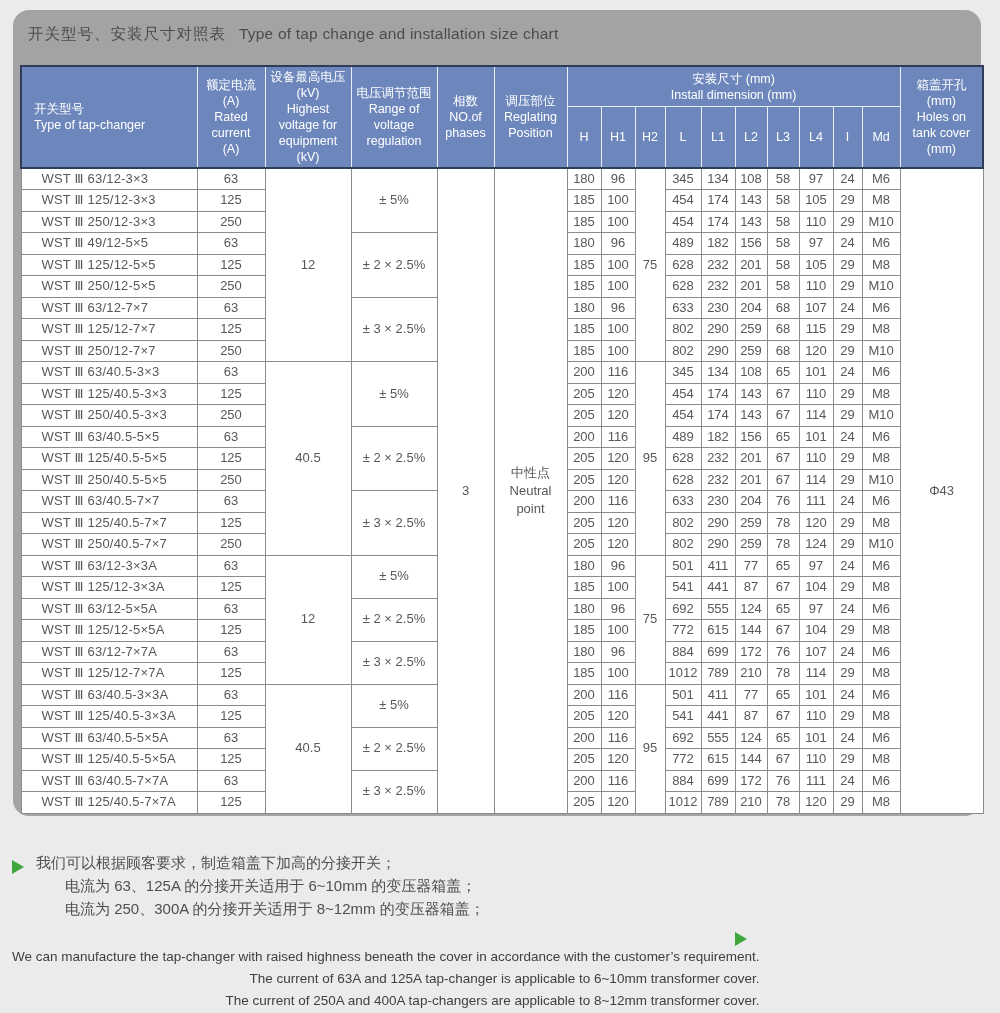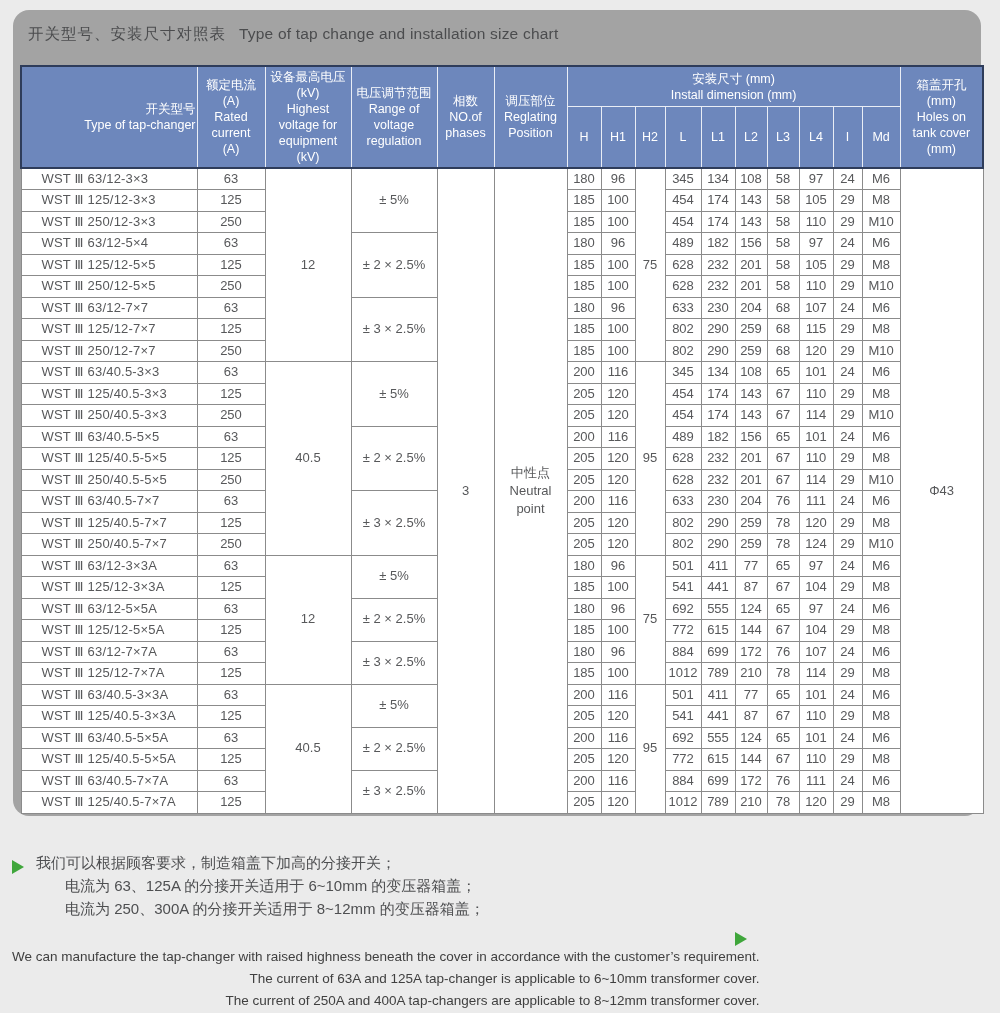--- a/index.html
+++ b/index.html
@@ -27,21 +27,21 @@
   .table-wrap { position: absolute; left: 7px; top: 55px; }
   table { border-collapse: collapse; table-layout: fixed; width: 960px; }
 
   thead { border: 2px solid #2e3c5a; }
   th {
     background: #6d87bc; color: #ffffff;
     font-weight: normal; font-size: 12.5px; line-height: 1.28;
     border: 1px solid #e9edf5;
     padding: 2px 1px; text-align: center; vertical-align: middle;
   }
-  th.left { text-align: right; padding-left: 0; }
+  th.left { text-align: left; padding-left: 12px; }
   thead tr.h-row-1 { height: 40px; }
   thead tr.h-row-2 { height: 60px; }
 
   td {
     border: 1px solid #8b8b8b;
     background: #ffffff;
     font-size: 13px; color: #57585a;
     text-align: center; vertical-align: middle;
     padding: 0 2px; line-height: 1.1;
   }
@@ -156,21 +156,21 @@
             <td>100</td>
             <td>454</td>
             <td>174</td>
             <td>143</td>
             <td>58</td>
             <td>110</td>
             <td>29</td>
             <td>M10</td>
           </tr>
           <tr>
-            <td class="model">WST Ⅲ 63/12-5×4</td>
+            <td class="model">WST Ⅲ 49/12-5×5</td>
             <td>63</td>
             <td rowspan="3">± 2 × 2.5%</td>
             <td>180</td>
             <td>96</td>
             <td>489</td>
             <td>182</td>
             <td>156</td>
             <td>58</td>
             <td>97</td>
             <td>24</td>

